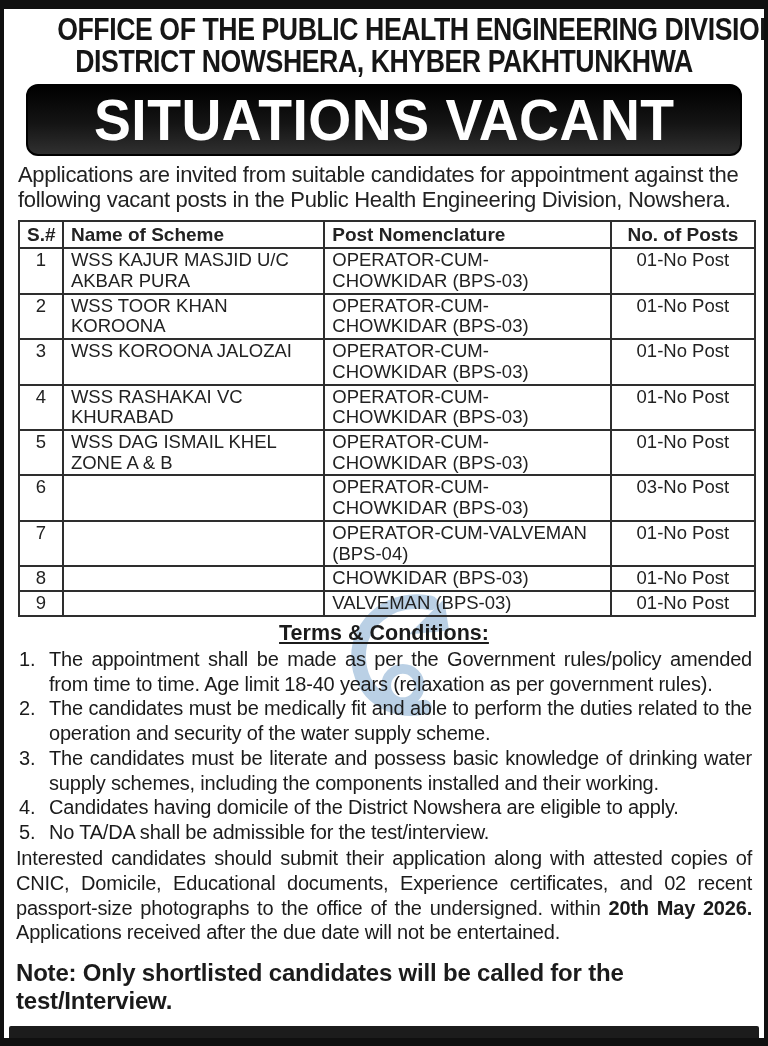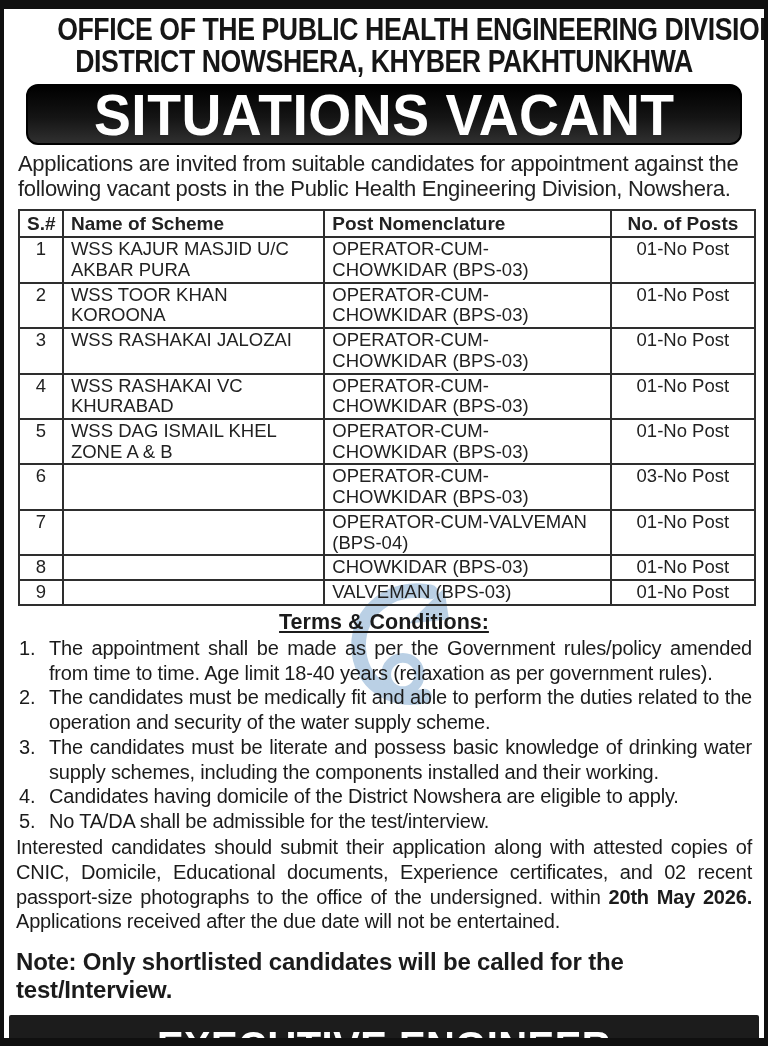--- a/index.html
+++ b/index.html
@@ -13,21 +13,21 @@
     position:relative; overflow:hidden;
   }
   
   .masthead { text-align:center; padding-top:5px; }
   .masthead .line {
     font-weight:bold; font-size:31px; line-height:1.02; letter-spacing:-0.5px;
     transform:scaleX(0.86); transform-origin:center; color:#161616; white-space:nowrap;
   }
   
   .banner {
-    margin:7px 22px 0; height:61px; border-radius:12px;
+    margin:7px 22px 0; height:72px; border-radius:12px;
     background:linear-gradient(180deg,#000000 0%,#141414 55%,#303030 100%);
     display:flex; align-items:center; justify-content:center;
     border:2px solid #000;
   }
   .banner span {
     color:#ffffff; font-size:57px; font-weight:bold; letter-spacing:0.5px;
     transform:scaleX(0.97); white-space:nowrap;
   }
   
   .intro {
@@ -109,21 +109,21 @@
             <td class="c3">01-No Post</td>
           </tr>
           <tr>
             <td class="c0">2</td>
             <td class="c1">WSS TOOR KHAN KOROONA</td>
             <td class="c2">OPERATOR-CUM-CHOWKIDAR (BPS-03)</td>
             <td class="c3">01-No Post</td>
           </tr>
           <tr>
             <td class="c0">3</td>
-            <td class="c1">WSS RASHAKAI JALOZAI</td>
+            <td class="c1">WSS KOROONA JALOZAI</td>
             <td class="c2">OPERATOR-CUM-CHOWKIDAR (BPS-03)</td>
             <td class="c3">01-No Post</td>
           </tr>
           <tr>
             <td class="c0">4</td>
             <td class="c1">WSS RASHAKAI VC KHURABAD</td>
             <td class="c2">OPERATOR-CUM-CHOWKIDAR (BPS-03)</td>
             <td class="c3">01-No Post</td>
           </tr>
           <tr>

